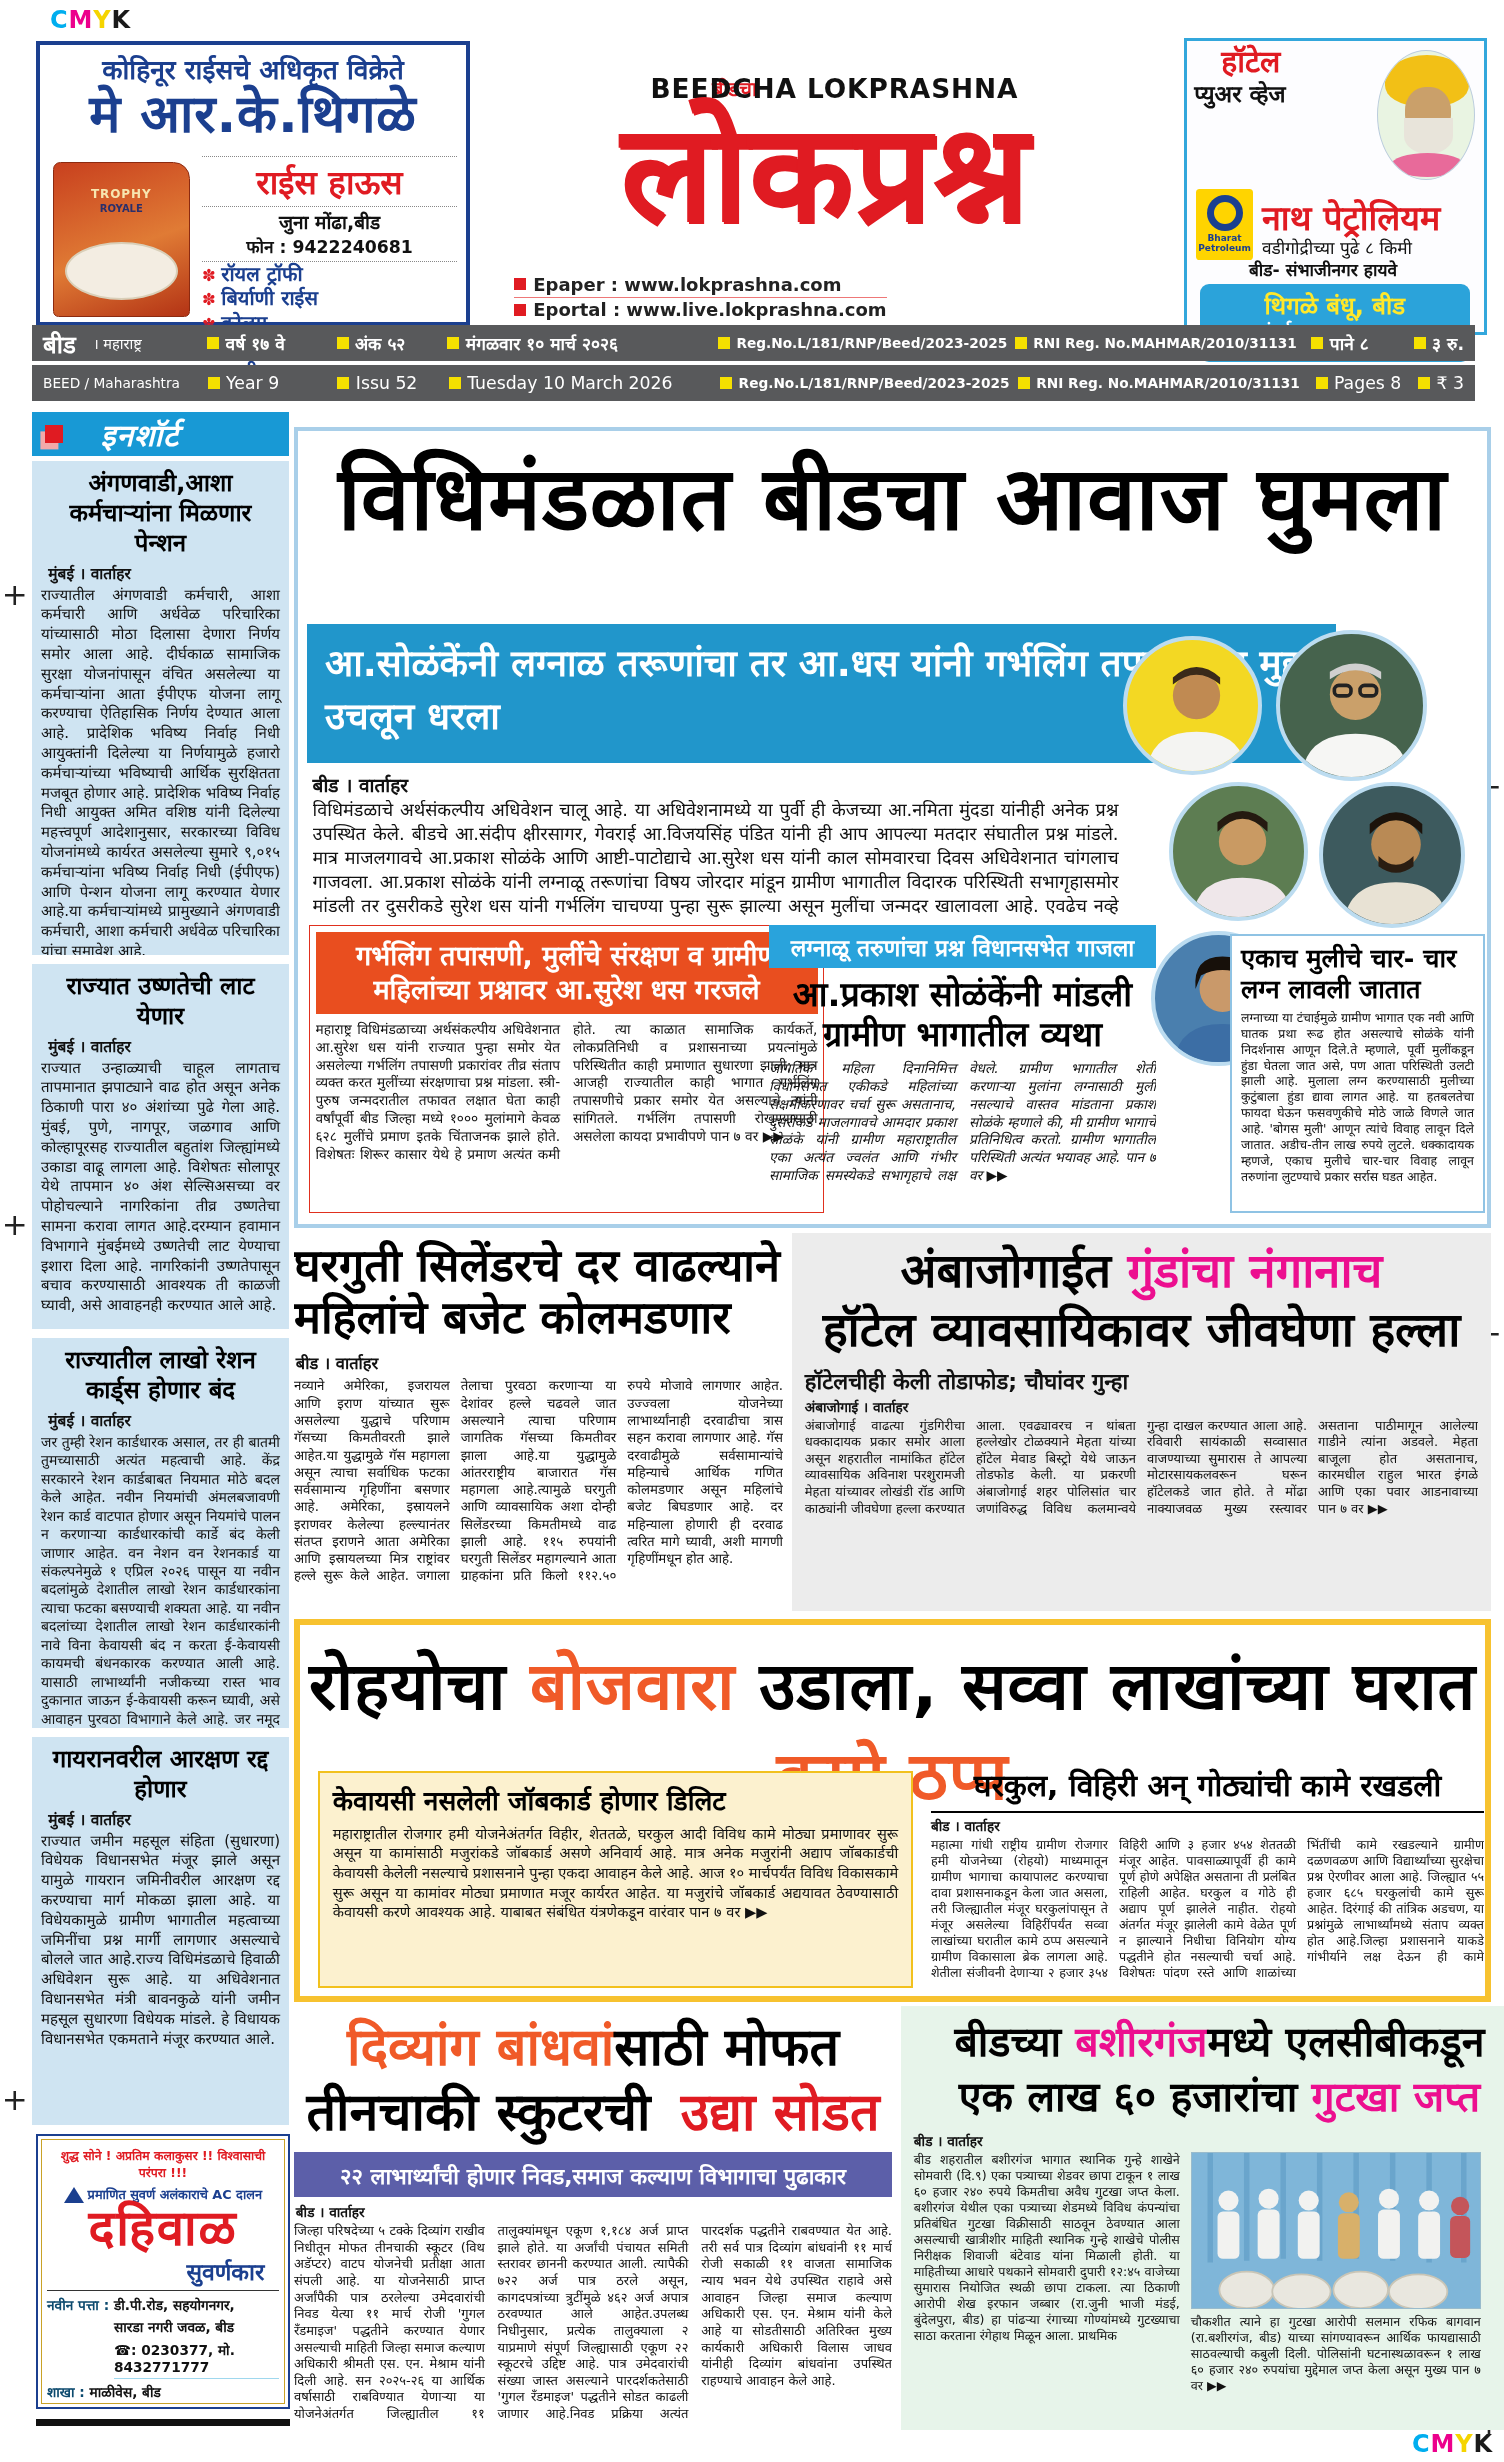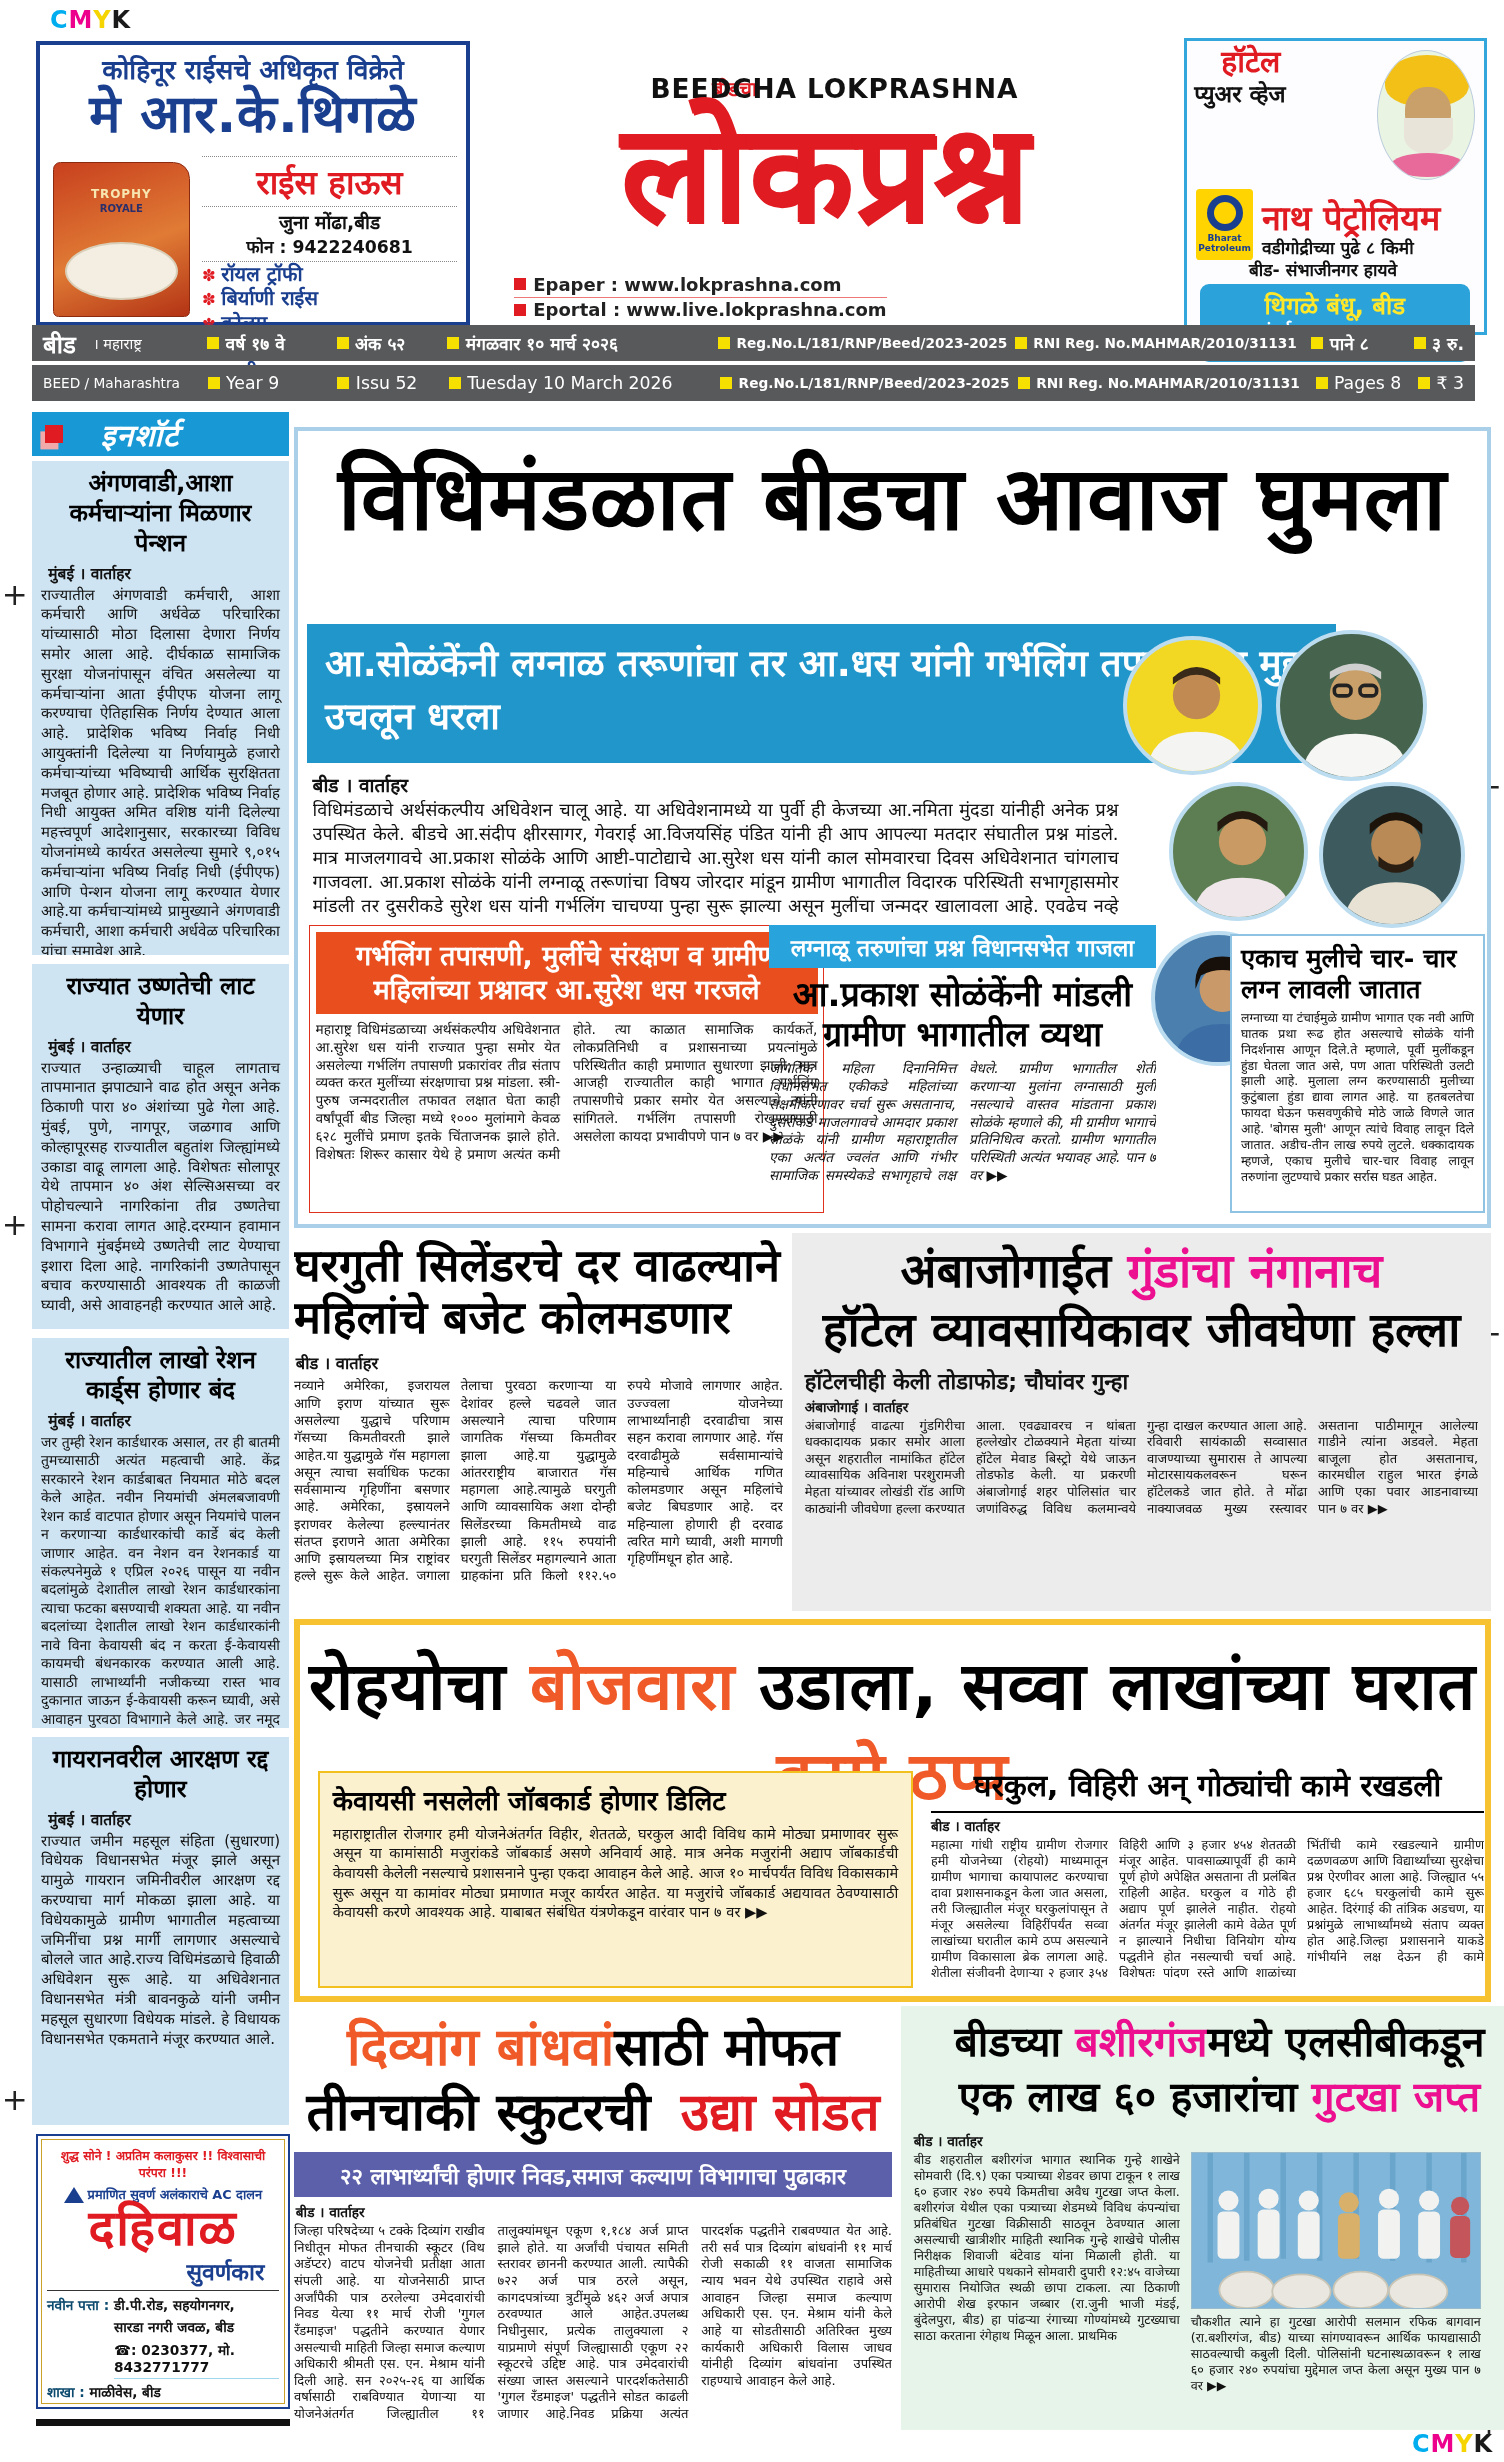--- a/index.html
+++ b/index.html
@@ -48,21 +48,21 @@
   .saint{position:absolute;right:9px;top:9px;width:98px;height:130px;border-radius:50%;background:#e9f4e2;overflow:hidden;border:1.8px solid #bcd;}
   .saint .turban{position:absolute;left:7.3px;top:3.6px;width:84px;height:51px;border-radius:50% 50% 40% 40%;background:#f2c016;}
   .saint .face{position:absolute;left:27px;top:36px;width:46px;height:51px;border-radius:45%;background:#caa06a;}
   .saint .beard{position:absolute;left:25.5px;top:67px;width:49px;height:36px;border-radius:0 0 50% 50%;background:#e8e4da;}
   .saint .garland{position:absolute;left:12.8px;bottom:1.8px;width:73px;height:24px;border-radius:50%;background:#e86a9a;}
   .bp{position:absolute;left:9px;top:148px;width:57px;height:71px;background:#ffd400;border-radius:3.6px;text-align:center;padding-top:6px;}
   .bp .ring{display:inline-block;width:36px;height:36px;border-radius:50%;background:#1b3f8f;position:relative;}
   .bp .ring i{position:absolute;left:7.3px;top:7.3px;width:22px;height:22px;border-radius:50%;background:#ffd400;}
   .bp .t{font-size:9px;font-weight:bold;color:#1b3f8f;line-height:1.1;}
   .hot-brand{position:absolute;left:75px;top:153px;color:#e01b22;font-weight:900;font-size:34px;}
-  .hot-a1{position:absolute;left:75px;top:195px;font-weight:bold;font-size:17.3px;}
+  .hot-a1{position:absolute;left:75px;top:195px;font-weight:normal;font-size:17.3px;}
   .hot-a2{position:absolute;left:62px;top:217px;font-weight:bold;font-size:17.3px;}
   .hot-box{position:absolute;left:12.8px;top:243px;width:270px;height:78px;background:#2ba3da;border-radius:9px;text-align:center;padding-top:3.6px;}
   .hot-owner{color:#ffe82a;font-weight:900;font-size:24px;}
   .hot-ph{color:#fff;font-weight:bold;font-size:18px;line-height:1.1;}
 
   
   .ibar{left:32px;width:1443px;height:36px;background:#58595b;color:#fff;display:flex;align-items:center;padding:0 11px;gap:5.5px;}
   .ibar .cell{display:flex;align-items:center;gap:6.4px;white-space:nowrap;}
   .ysq{display:inline-block;width:12px;height:12px;background:#f5e000;}
   .ib-place1{font-size:24px;font-weight:bold;}

